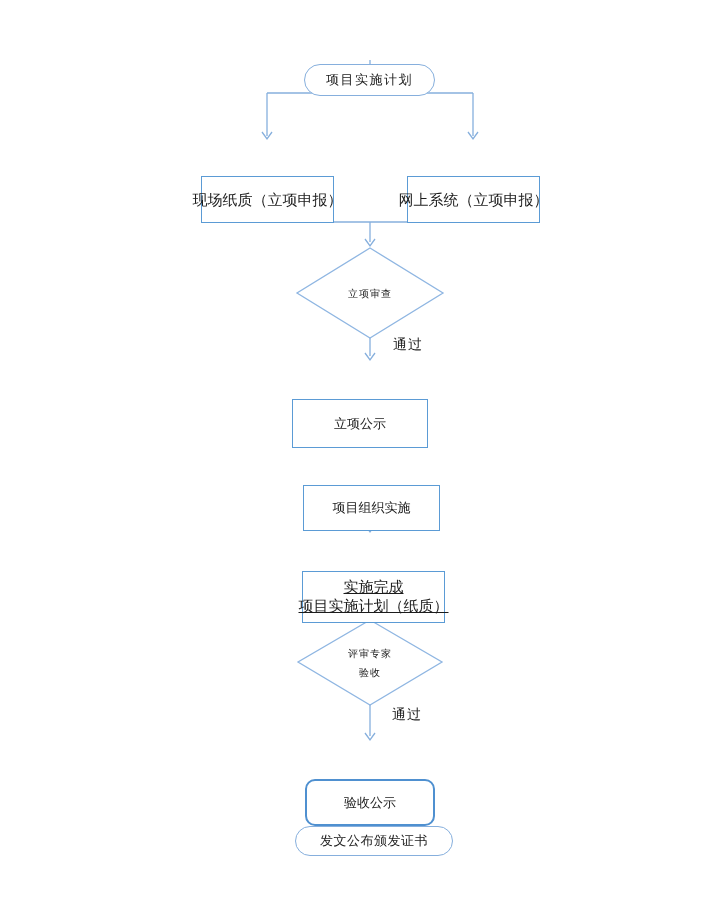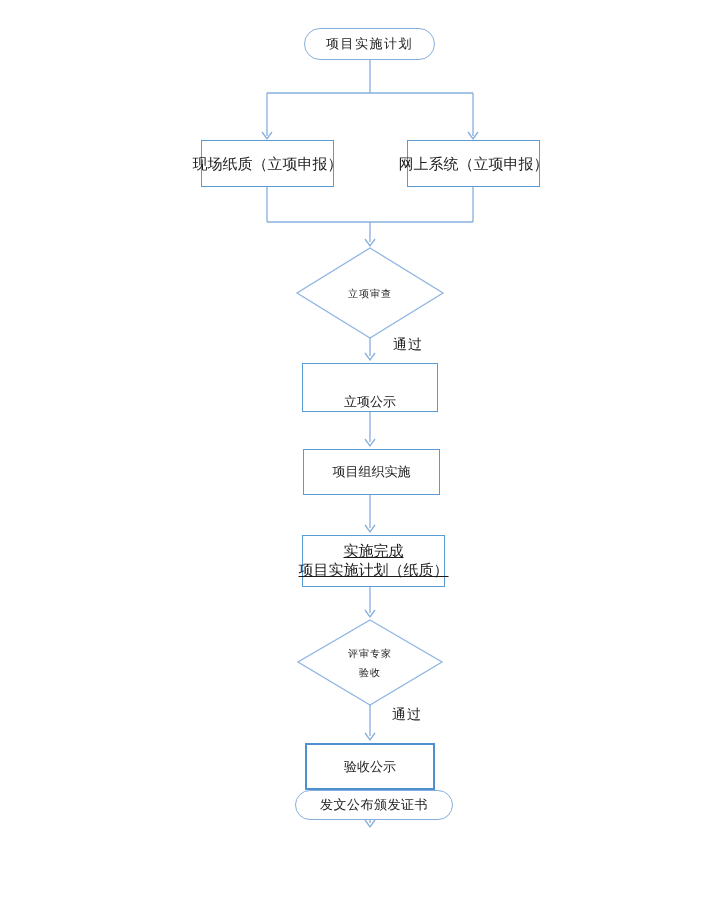--- a/index.html
+++ b/index.html
@@ -9,29 +9,29 @@
     color:#1c1c1c;
   }
   .canvas{
     position:relative;width:706px;height:900px;background:#ffffff;overflow:hidden;
   }
   svg.wires{position:absolute;left:0;top:0;}
   .node{
     position:absolute;display:flex;flex-direction:column;
     align-items:center;justify-content:center;text-align:center;
     background:#ffffff;box-sizing:border-box;
-    font-size:13px;line-height:18px;white-space:nowrap;
+    font-size:13px;line-height:18px;white-space:nowrap;margin-top:36px;
   }
   .terminator{
     border:1.4px solid var(--term-border);
     border-radius:22px;letter-spacing:1.5px;
   }
   .process{border:1.6px solid var(--proc-border);}
   .process.tight{font-size:15px;letter-spacing:0;}
-  .process.emphasis{border-width:2.6px;border-color:var(--emph-border);}
+  .process.emphasis{border-width:2.6px;border-color:var(--emph-border);border-radius:10px;}
   .decision-label{
     position:absolute;display:flex;flex-direction:column;
     align-items:center;justify-content:center;text-align:center;
     font-size:10px;line-height:19px;letter-spacing:1px;background:transparent;
   }
   .edge-label{
     position:absolute;font-size:14px;letter-spacing:1px;background:transparent;
   }
 </style>
 </head>
@@ -104,21 +104,21 @@
   <div class="node process tight" style="left:407px;top:140px;width:133px;height:47px;">
     <span>网上系统（立项申报）</span>
   </div>
 
   <div class="decision-label" style="left:297px;top:248px;width:146px;height:90px;">
     <span>立项审查</span>
   </div>
 
   <div class="edge-label" style="left:393px;top:336px;">通过</div>
 
-  <div class="node process" style="left:302px;top:363px;width:136px;height:49px;border-width:1.9px;justify-content:flex-end;">
+  <div class="node process" style="left:292px;top:363px;width:136px;height:49px;border-width:1.9px;">
     <span>立项公示</span>
   </div>
 
   <div class="node process" style="left:303px;top:449px;width:137px;height:46px;">
     <span>项目组织实施</span>
   </div>
 
   <div class="node process tight" style="left:302px;top:535px;width:143px;height:52px;line-height:19px;text-decoration:underline;">
     <span>实施完成</span>
     <span>项目实施计划（纸质）</span>

